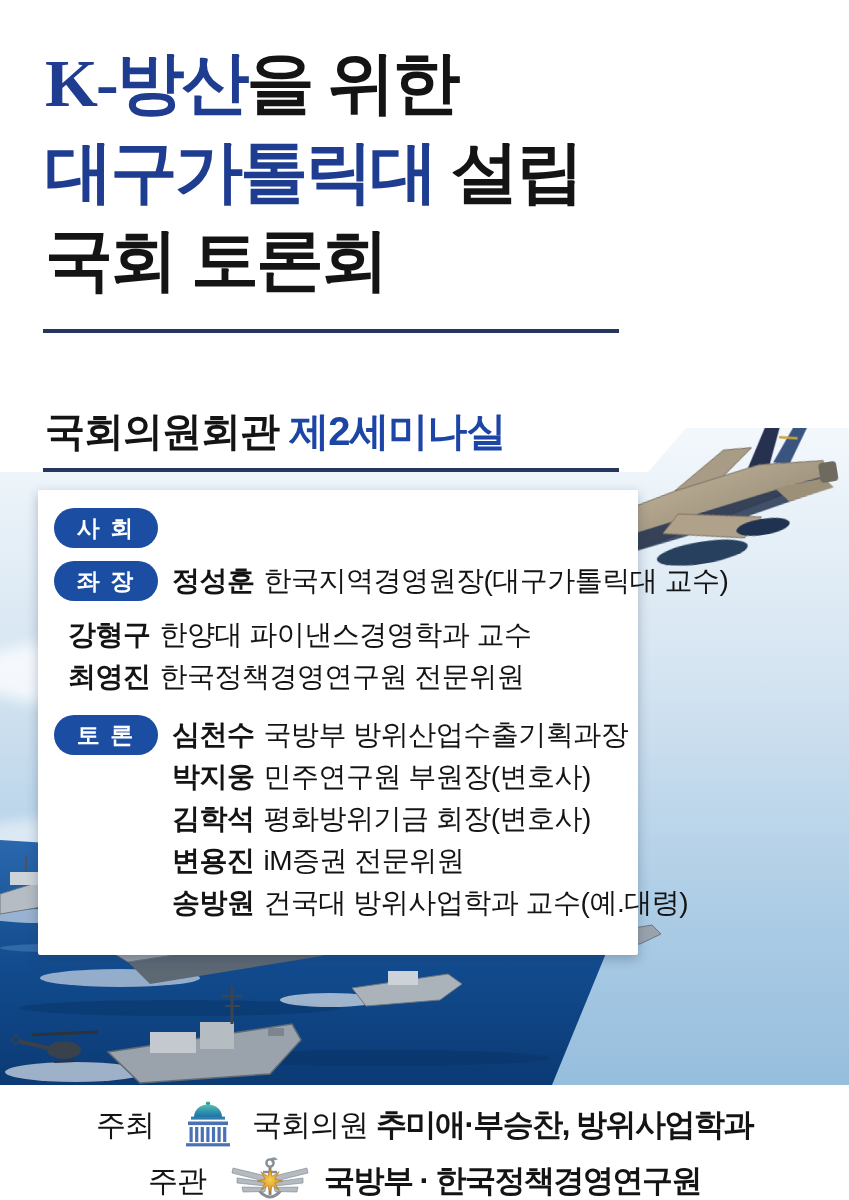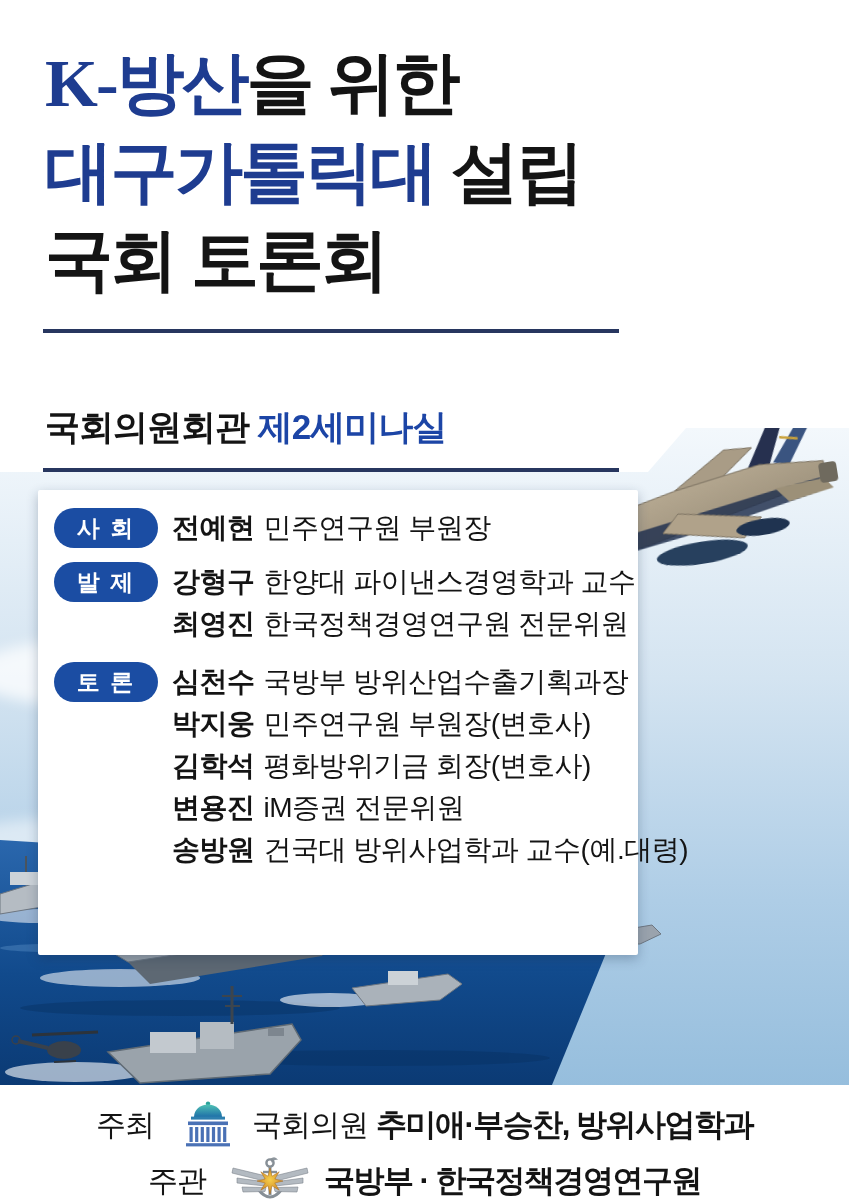--- a/index.html
+++ b/index.html
@@ -22,21 +22,21 @@
   .title-block .acc{color:var(--title-accent);}
   .title-block .kserif{font-family:"Liberation Serif","DejaVu Serif",serif;font-weight:700;letter-spacing:-2px;}
   
   .rule{position:absolute;left:43px;width:576px;height:4px;background:var(--rule-navy);}
   .rule1{top:329px;}
   .rule2{top:468px;}
   
   .date-line{position:absolute;left:45px;top:344px;font-size:46px;font-weight:900;
     letter-spacing:-1.5px;white-space:nowrap;}
   .date-line .acc{color:var(--date-accent);}
-  .venue-line{position:absolute;left:45px;top:404px;font-size:35px;font-weight:600;
+  .venue-line{position:absolute;left:45px;top:404px;font-size:40px;font-weight:600;
     letter-spacing:-1px;white-space:nowrap;}
   .venue-line .acc{color:var(--date-accent);font-weight:900;}
   
   .photo-band{position:absolute;left:0;top:428px;width:849px;height:657px;
     clip-path:polygon(0 44px,648px 44px,686px 0,849px 0,849px 657px,0 657px);}
   .photo-band svg{display:block;}
   
   .panel-card{position:absolute;left:38px;top:490px;width:600px;height:465px;
     background:#ffffff;border-radius:2px;box-shadow:0 4px 12px rgba(30,50,80,.30);
     padding:17px 0 0 16px;}
@@ -265,26 +265,28 @@
               <rect x="774" y="476" width="10" height="4" fill="#b33327"></rect>
           </g>
         </g>
       </g>
     </svg>
   </div>
 
   <section class="panel-card">
     <div class="prow">
       <span class="badge">사 회</span>
+    </div>
+    <div class="prow">
+      <span class="badge">좌 장</span>
       <div class="members">
-        <div class="member"><b>전예현</b><span class="desc">민주연구원 부원장</span></div>
+        <div class="member"><b>정성훈</b><span class="desc">한국지역경영원장(대구가톨릭대 교수)</span></div>
       </div>
     </div>
     <div class="prow">
-      <span class="badge">발 제</span>
       <div class="members">
         <div class="member"><b>강형구</b><span class="desc">한양대 파이낸스경영학과 교수</span></div>
         <div class="member"><b>최영진</b><span class="desc">한국정책경영연구원 전문위원</span></div>
       </div>
     </div>
     <div class="prow gap-lg">
       <span class="badge">토 론</span>
       <div class="members">
         <div class="member"><b>심천수</b><span class="desc">국방부 방위산업수출기획과장</span></div>
         <div class="member"><b>박지웅</b><span class="desc">민주연구원 부원장(변호사)</span></div>

